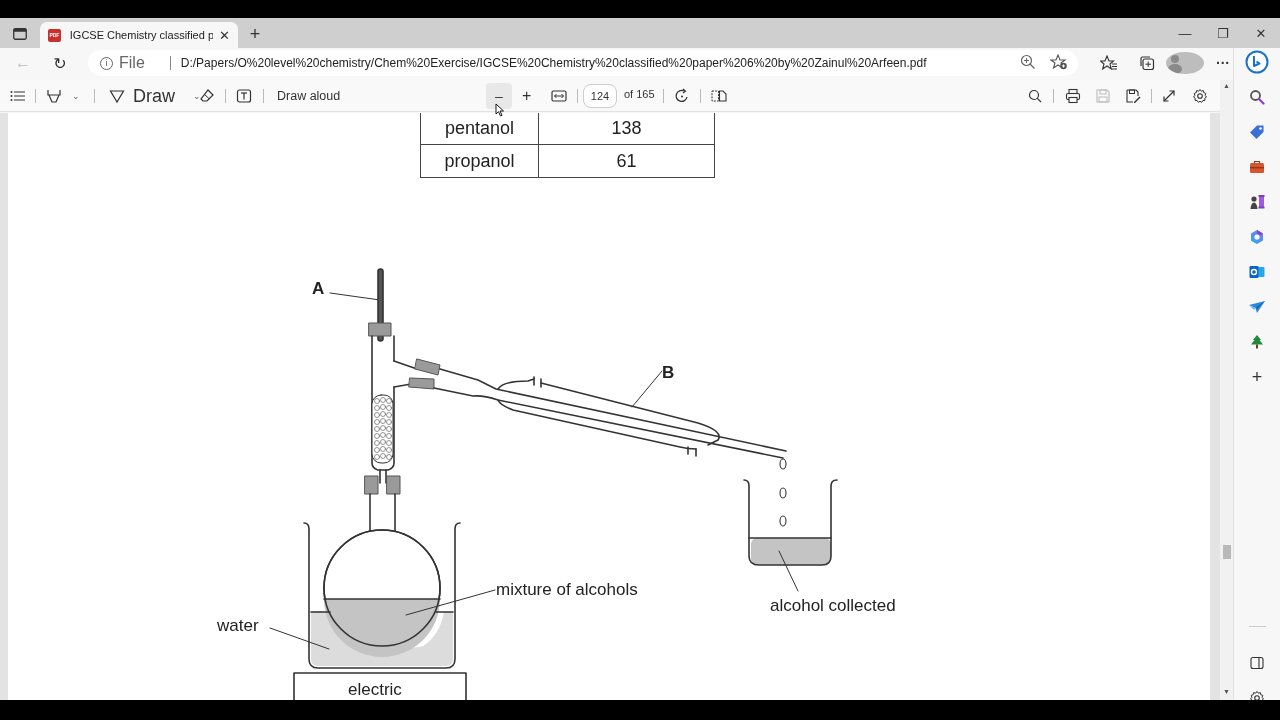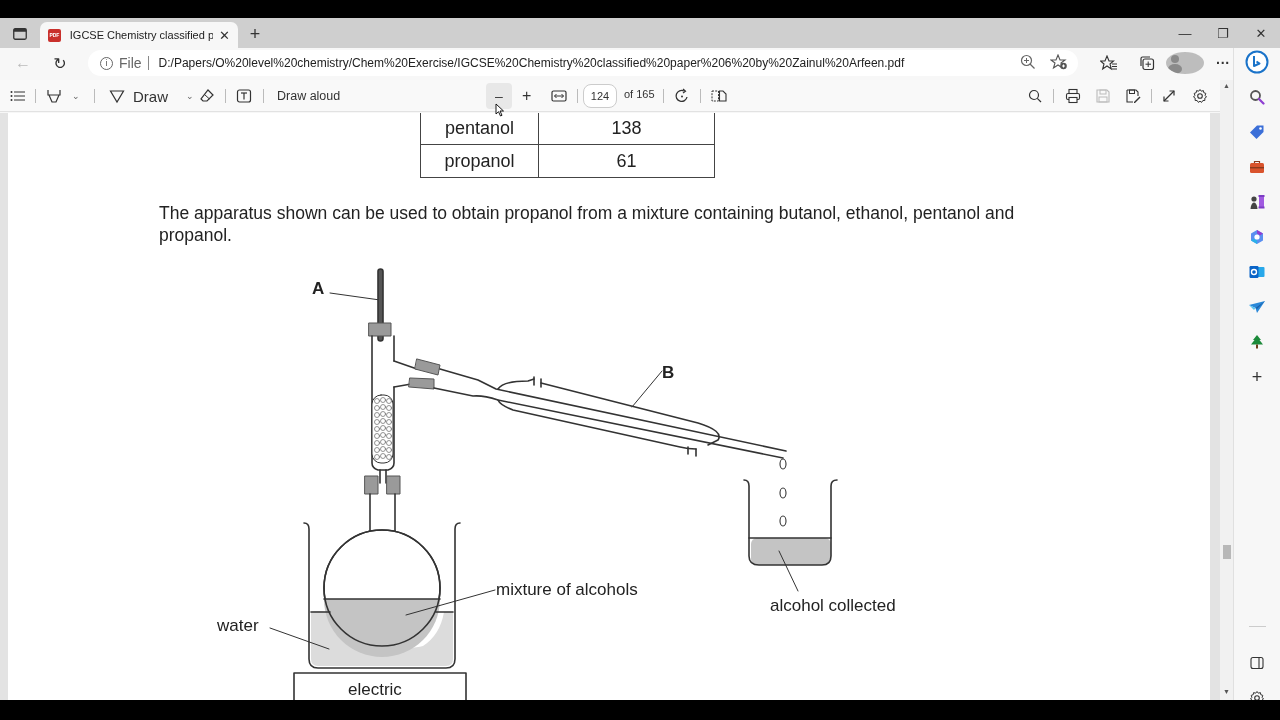--- a/index.html
+++ b/index.html
@@ -16,21 +16,21 @@
   .tab .close { margin-left: 6px; font-size: 13px; color: #333; }
   .newtab { position: absolute; left: 244px; top: 6px; width: 22px; height: 20px; font-size: 18px; color: #333; display: flex; align-items: center; justify-content: center; }
   .win-ctrls { position: absolute; right: 0; top: 0; height: 30px; display: flex; }
   .win-ctrls div { width: 38px; height: 30px; display: flex; align-items: center; justify-content: center; font-size: 13px; color: #333; }
 
   
   .navbar { position: absolute; left: 0; top: 30px; width: 1240px; height: 30px; background: #f7f7f7; }
   .nav-btn { position: absolute; top: 4px; width: 26px; height: 22px; display: flex; align-items: center; justify-content: center; color: #333; font-size: 16px; }
   .omnibox { position: absolute; left: 88px; top: 2px; width: 990px; height: 26px; background: #fff; border-radius: 13px; display: flex; align-items: center; padding-left: 12px; }
   .omnibox .info { width: 13px; height: 13px; border: 1px solid #666; border-radius: 50%; font-size: 9px; color: #555; display: flex; align-items: center; justify-content: center; margin-right: 6px; }
-  .omnibox .file { font-size: 14px; color: #666; margin-right: 6px; }
+  .omnibox .file { font-size: 16px; color: #666; margin-right: 25px; }
   .omnibox .sep { width: 1px; height: 14px; background: #888; margin-right: 10px; }
   .omnibox .url { font-size: 12px; color: #222; white-space: nowrap; }
   .omni-icons { position: absolute; right: 10px; top: 4px; display: flex; gap: 14px; }
   .nav-right { position: absolute; left: 1090px; top: 4px; display: flex; }
   .nav-right div { width: 38px; height: 22px; display: flex; align-items: center; justify-content: center; }
   .avatar { width: 18px; height: 18px; border-radius: 50%; background: #bdbdbd; position: relative; overflow: hidden; }
   .avatar::before { content: ""; position: absolute; left: 5px; top: 3px; width: 8px; height: 8px; border-radius: 50%; background: #8a8a8a; }
   .avatar::after { content: ""; position: absolute; left: 2px; top: 12px; width: 14px; height: 10px; border-radius: 50%; background: #8a8a8a; }
 
   
@@ -159,21 +159,21 @@
             <path d="M2 2 V7 H14 V2" fill="none" stroke="#333" stroke-width="1.2"></path>
             <path d="M3 7 L6 14 H10 L13 7" fill="none" stroke="#333" stroke-width="1.2"></path>
           </svg>
       <span style="margin-left:10px;font-size:9px;color:#666;">⌄</span>
     </div>
     <div class="vsep" style="left:94px;"></div>
     <div class="item" style="left:109px;">
       <svg width="16" height="16" viewBox="0 0 16 16">
             <path d="M1.5 3 H14.5 L8 14 Z" fill="none" stroke="#333" stroke-width="1.2"></path>
           </svg>
-      <span style="margin-left:8px;font-size:15px;">Draw</span>
+      <span style="margin-left:8px;font-size:18px;">Draw</span>
       <span style="margin-left:18px;font-size:9px;color:#666;">⌄</span>
     </div>
     <div class="item" style="left:199px;">
       <svg width="16" height="16" viewBox="0 0 16 16">
             <path d="M9 2 L14 7 L8 13 H4 L2 11 Z" fill="none" stroke="#333" stroke-width="1.2"></path>
             <line x1="5.5" y1="6.5" x2="10.5" y2="11" stroke="#333"></line>
           </svg>
     </div>
     <div class="vsep" style="left:225px;"></div>
     <div class="item" style="left:236px;">
@@ -271,21 +271,20 @@
           <td class="name">pentanol</td>
           <td class="val">138</td>
         </tr>
         <tr>
           <td class="name">propanol</td>
           <td class="val">61</td>
         </tr>
       </tbody>
           </table>
 
-      <p class="para">The apparatus shown can be used to obtain propanol from a mixture containing butanol, ethanol, pentanol and propanol.</p>
 
       <svg class="diagram" width="1202" height="600" viewBox="0 0 1202 600">
         <g fill="none" stroke="#333" stroke-width="1.6" stroke-linecap="round" stroke-linejoin="round">
 
           <line x1="322" y1="180" x2="372" y2="187" stroke-width="1"></line>
           <rect x="370" y="156" width="5" height="72" rx="2.5" fill="#555" stroke="#333"></rect>
 
           <rect x="361" y="210" width="22" height="13" fill="#9a9a9a" stroke="#555" stroke-width="1"></rect>
 
           <path d="M364 223 V350 Q364 355 370 357 H380 Q386 355 386 350 V274"></path>

